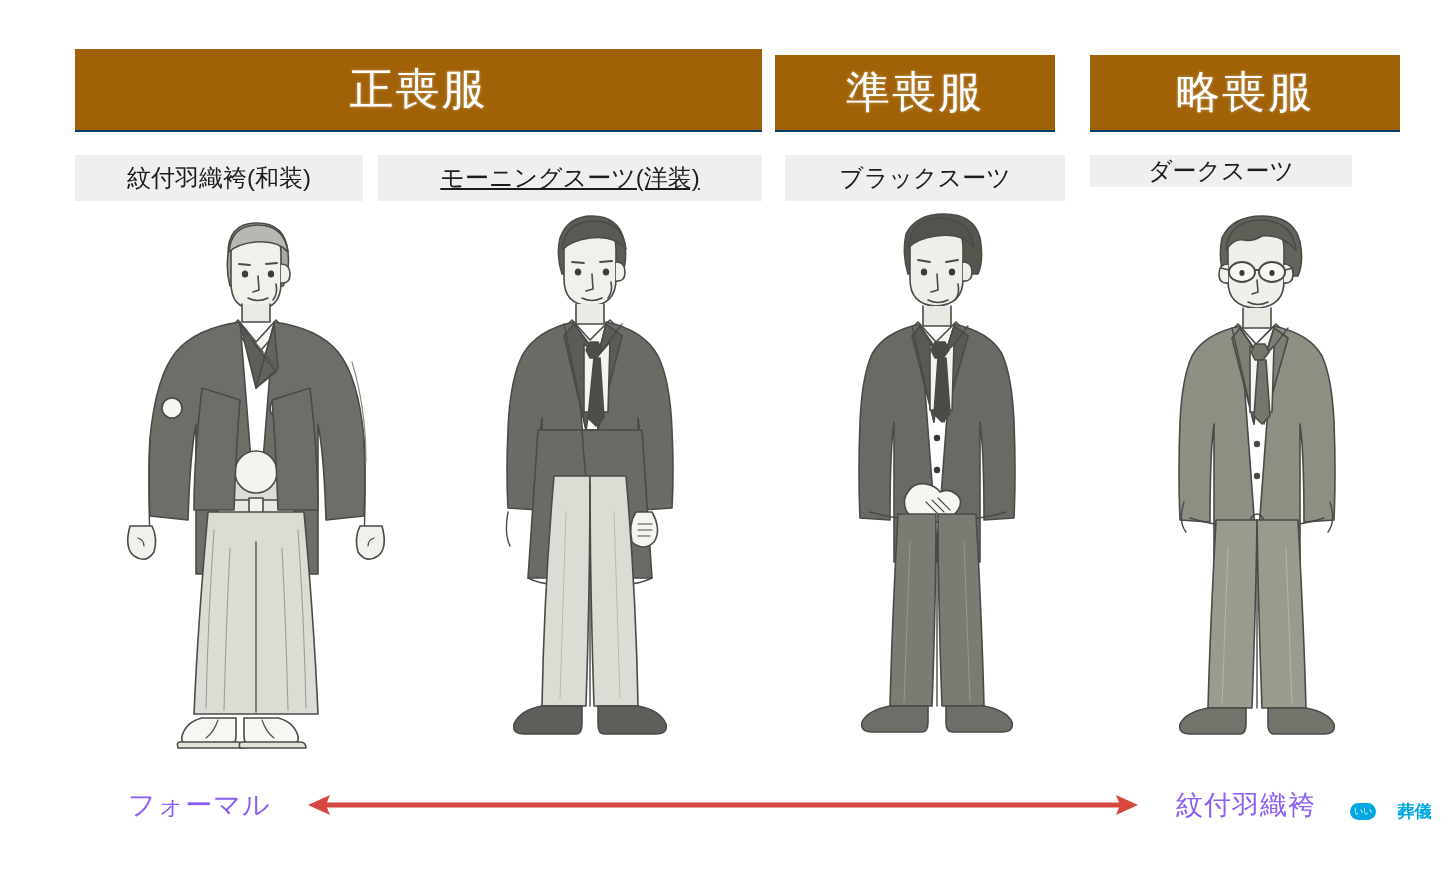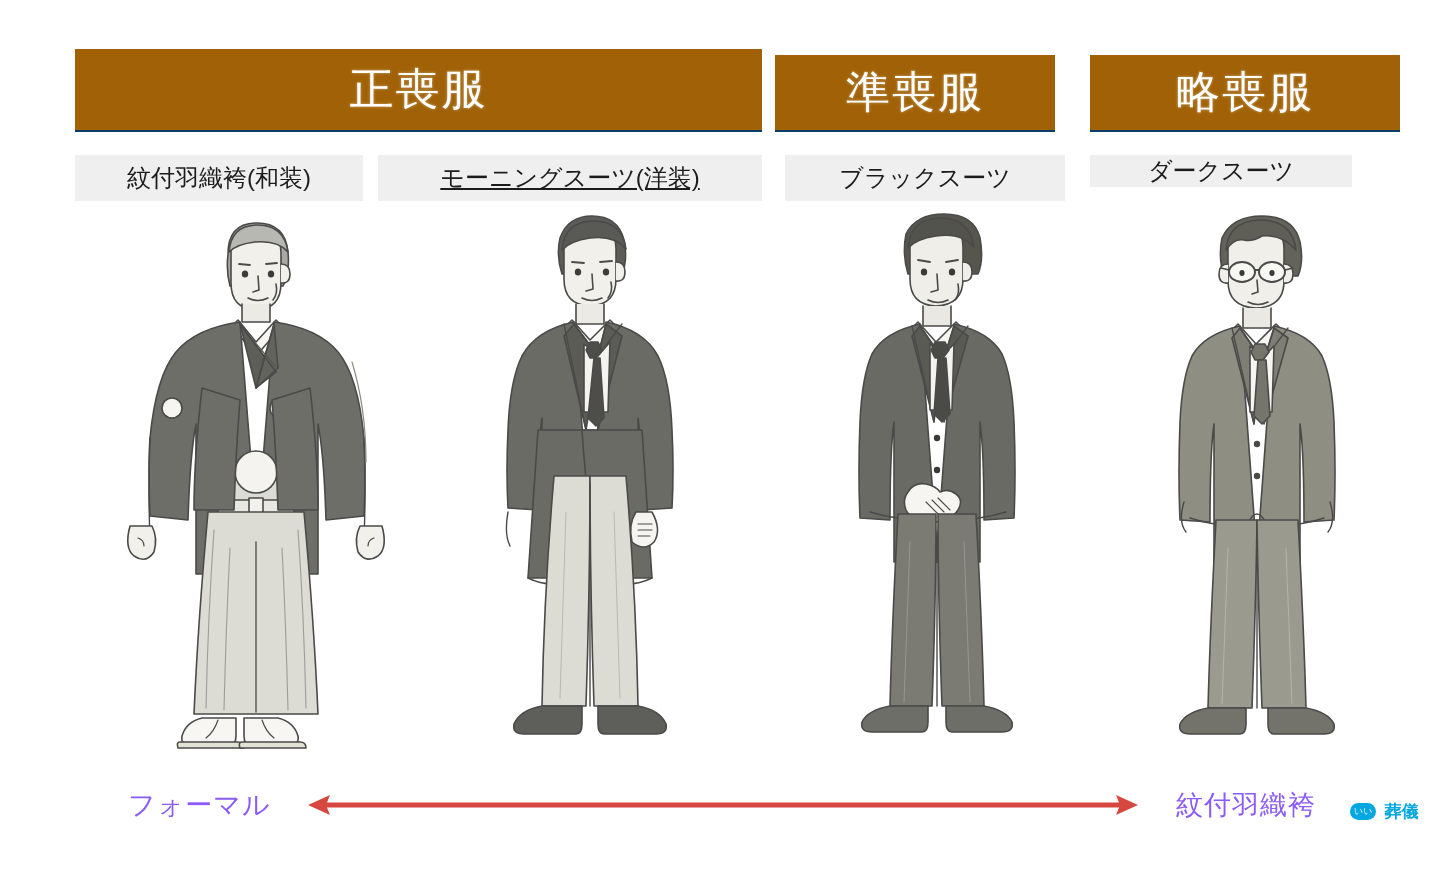--- a/index.html
+++ b/index.html
@@ -63,21 +63,21 @@
     top:787px;
   }
   #axis-left{left:128px;}
   #axis-right{left:1176px;}
 
   .axis-arrow{position:absolute;left:308px;top:793px;width:830px;height:24px;}
 
   
   .logo{
     position:absolute;left:1350px;top:800px;
-    display:flex;align-items:center;gap:8px;
+    display:flex;align-items:center;gap:21px;
   }
   .logo-mark{
     display:flex;align-items:center;
     background:#00a7e1;border-radius:9px;
     padding:1px 4px;height:15px;
   }
   .logo-mark span{
     color:#ffffff;font-size:9px;line-height:13px;
     letter-spacing:0px;
   }

